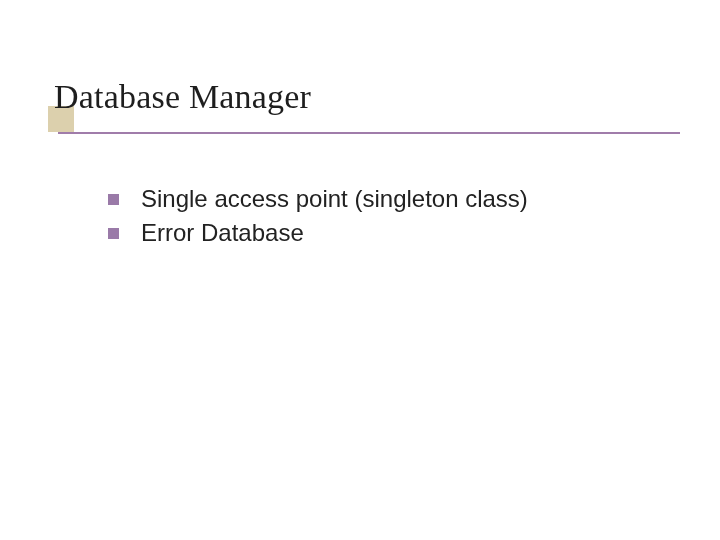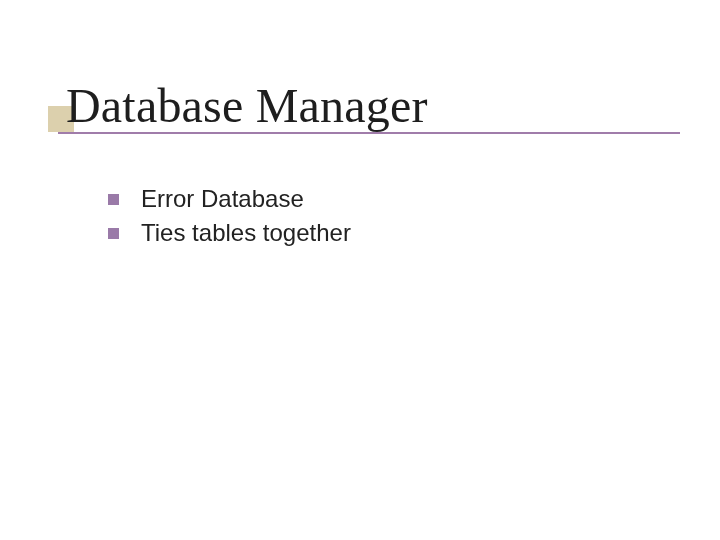--- a/index.html
+++ b/index.html
@@ -21,23 +21,23 @@
       left: 0;
       top: 28px;
       width: 26px;
       height: 26px;
       background: #bfa96a;
       opacity: 0.55;
     }
     .title-text {
       position: relative;
       font-family: "Times New Roman", Times, serif;
-      font-size: 48px;
+      font-size: 34px;
       color: #1e1e1e;
-      margin-left: 18px;
+      margin-left: 6px;
       letter-spacing: 0.2px;
     }
     .rule {
       position: absolute;
       left: 58px;
       right: 40px;
       top: 132px;
       height: 0;
       border-top: 2px solid #a07caa;
     }
@@ -69,19 +69,19 @@
 <div class="title-wrap">
   <div class="accent-box"></div>
   <div class="title-text">Database Manager</div>
 </div>
 
 <div class="rule"></div>
 
 <div class="bullets">
   <div class="bullet-item">
     <div class="bullet-icon"></div>
-    <div class="bullet-text">Error Database</div>
+    <div class="bullet-text">Single access point (singleton class)</div>
   </div>
   <div class="bullet-item">
     <div class="bullet-icon"></div>
-    <div class="bullet-text">Ties tables together</div>
+    <div class="bullet-text">Error Database</div>
   </div>
 </div>
 
 </body></html>

